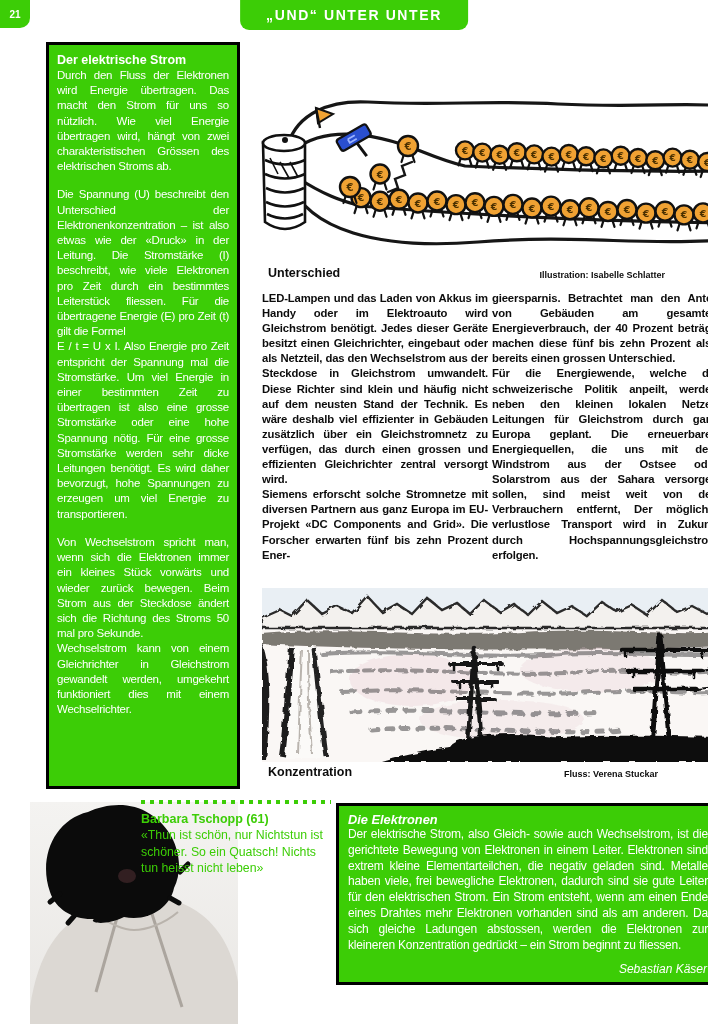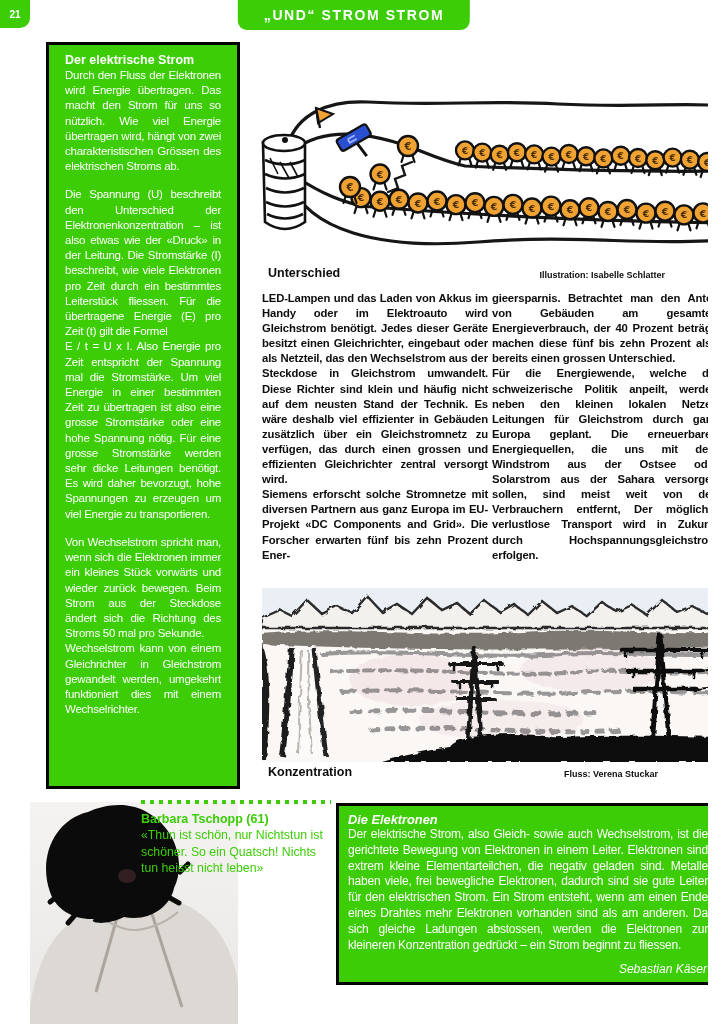--- a/index.html
+++ b/index.html
@@ -10,21 +10,21 @@
   .pagenum{position:absolute;left:0;top:0;width:30px;height:28px;background:var(--green);
            border-radius:0 0 10px 0;color:#fff;font-size:10px;font-weight:bold;
            display:flex;align-items:center;justify-content:center;}
   .htitle{position:absolute;left:50%;top:0;transform:translateX(-50%);height:30px;
           background:var(--green);border-radius:0 0 9px 9px;color:#fff;
           font-weight:bold;font-size:14px;letter-spacing:1.6px;padding:0 26px;
           display:flex;align-items:center;white-space:nowrap;}
 
   
   .sbar{position:absolute;left:46px;top:42px;width:194px;height:747px;background:var(--green);
-        border:3px solid #000;box-sizing:border-box;padding:8px 16px;color:#fff;overflow:hidden;}
+        border:3px solid #000;box-sizing:border-box;padding:8px 8px;color:#fff;overflow:hidden;}
   .sbar-title{font-size:12.5px;font-weight:bold;margin:0 0 1px 0;}
   .sp{margin:0;font-size:11.5px;line-height:15.2px;letter-spacing:-0.25px;
       text-align:justify;hyphens:auto;}
   .sp.gap{margin-top:13px;}
 
   
   .cap{position:absolute;font-size:12.5px;font-weight:bold;color:#0d0d0d;}
   .credit{position:absolute;font-size:9px;font-weight:bold;color:#0d0d0d;}
 
   
@@ -55,21 +55,21 @@
 </style>
 </head>
 <body>
 
 <div id="page">
 
   <div class="pagenum">
     <span>21</span>
   </div>
   <div class="htitle">
-    <span>„UND“ STROM STROM</span>
+    <span>„UND“ UNTER UNTER</span>
   </div>
 
   <div class="sbar">
     <div class="sbar-title">Der elektrische Strom</div>
     <p class="sp">Durch den Fluss der Elektronen wird Energie übertragen. Das macht den Strom für uns so nützlich. Wie viel Energie übertragen wird, hängt von zwei charakteristischen Grössen des elektrischen Stroms ab.</p>
     <p class="sp gap">Die Spannung (U) beschreibt den Unterschied der Elektronenkonzentration – ist also etwas wie der «Druck» in der Leitung. Die Stromstärke (I) beschreibt, wie viele Elektronen pro Zeit durch ein bestimmtes Leiterstück fliessen. Für die übertragene Energie (E) pro Zeit (t) gilt die Formel</p>
     <p class="sp">E / t = U x I. Also Energie pro Zeit entspricht der Spannung mal die Stromstärke. Um viel Energie in einer bestimmten Zeit zu übertragen ist also eine grosse Stromstärke oder eine hohe Spannung nötig. Für eine grosse Stromstärke werden sehr dicke Leitungen benötigt. Es wird daher bevorzugt, hohe Spannungen zu erzeugen um viel Energie zu transportieren.</p>
     <p class="sp gap">Von Wechselstrom spricht man, wenn sich die Elektronen immer ein kleines Stück vorwärts und wieder zurück bewegen. Beim Strom aus der Steckdose ändert sich die Richtung des Stroms 50 mal pro Sekunde.</p>
     <p class="sp">Wechselstrom kann von einem Gleichrichter in Gleichstrom gewandelt werden, umgekehrt funktioniert dies mit einem Wechselrichter.</p>
 

